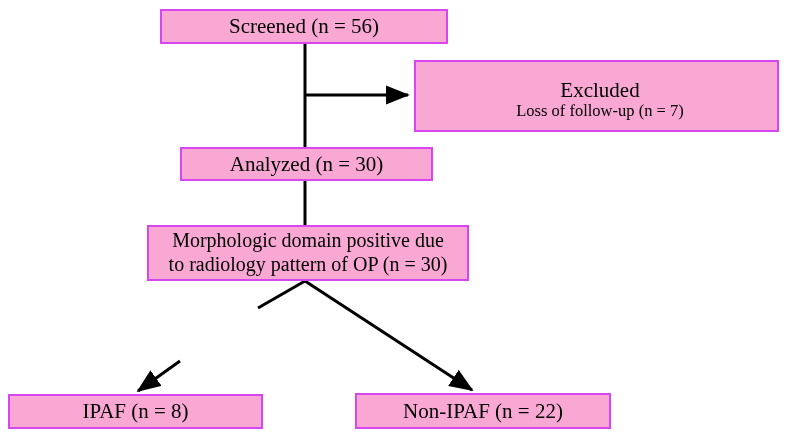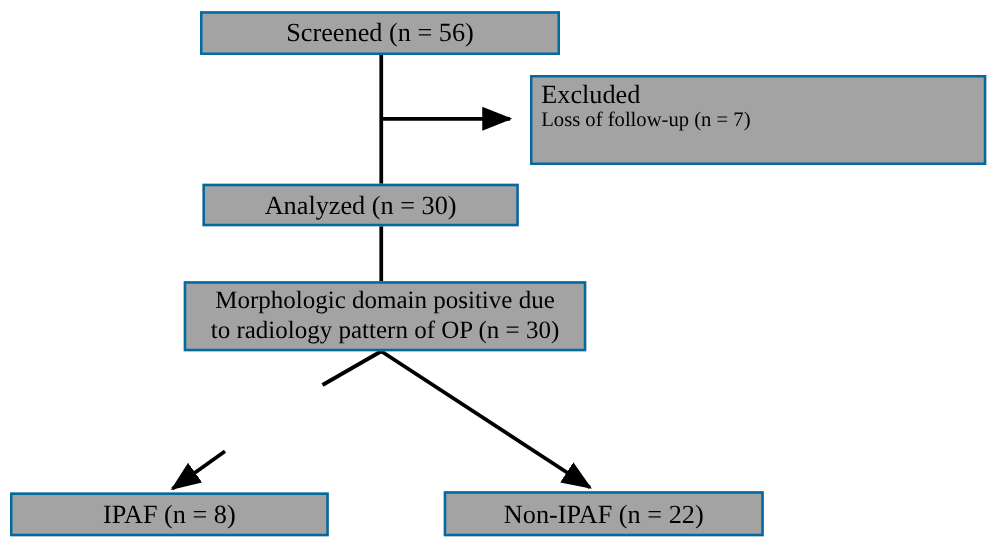--- a/index.html
+++ b/index.html
@@ -13,43 +13,42 @@
     width: 793px;
     height: 437px;
     background: #ffffff;
     font-family: "Liberation Serif", "DejaVu Serif", serif;
     color: #000000;
     overflow: hidden;
   }
   .box {
     position: absolute;
     box-sizing: border-box;
-    border: 2px solid #0369a1;
-    background: #a3a3a3;
+    border: 2px solid #d946ef;
+    background: #f9a8d4;
     display: flex;
     flex-direction: column;
     align-items: center;
     justify-content: center;
     text-align: center;
     line-height: 1.18;
   }
   .box.left-align {
-    align-items: flex-start;
+    align-items: center;
     text-align: left;
     padding-left: 7px;
     justify-content: flex-start;
-    padding-top: 2px;
-    margin-left: 10px;
+    padding-top: 17px;
   }
   .lbl { white-space: nowrap; }
 
   
   #box-screened   { left: 160px; top: 9px;   width: 288px; height: 35px; font-size: 21px; }
   #box-excluded   { left: 414px; top: 60px;  width: 365px; height: 72px; }
-  #box-analyzed   { left: 162px; top: 147px; width: 253px; height: 34px; font-size: 21px; }
+  #box-analyzed   { left: 180px; top: 147px; width: 253px; height: 34px; font-size: 21px; }
   #box-morph      { left: 147px; top: 225px; width: 322px; height: 56px; font-size: 20px; }
   #box-ipaf       { left: 8px;   top: 394px; width: 255px; height: 35px; font-size: 21px; }
   #box-nonipaf    { left: 355px; top: 393px; width: 256px; height: 36px; font-size: 21px; }
 
   #excluded-title { font-size: 21px; line-height: 1.05; }
   .excluded-line  { font-size: 16.5px; line-height: 1.22; }
 
   
   #domain-labels {
     position: absolute;

